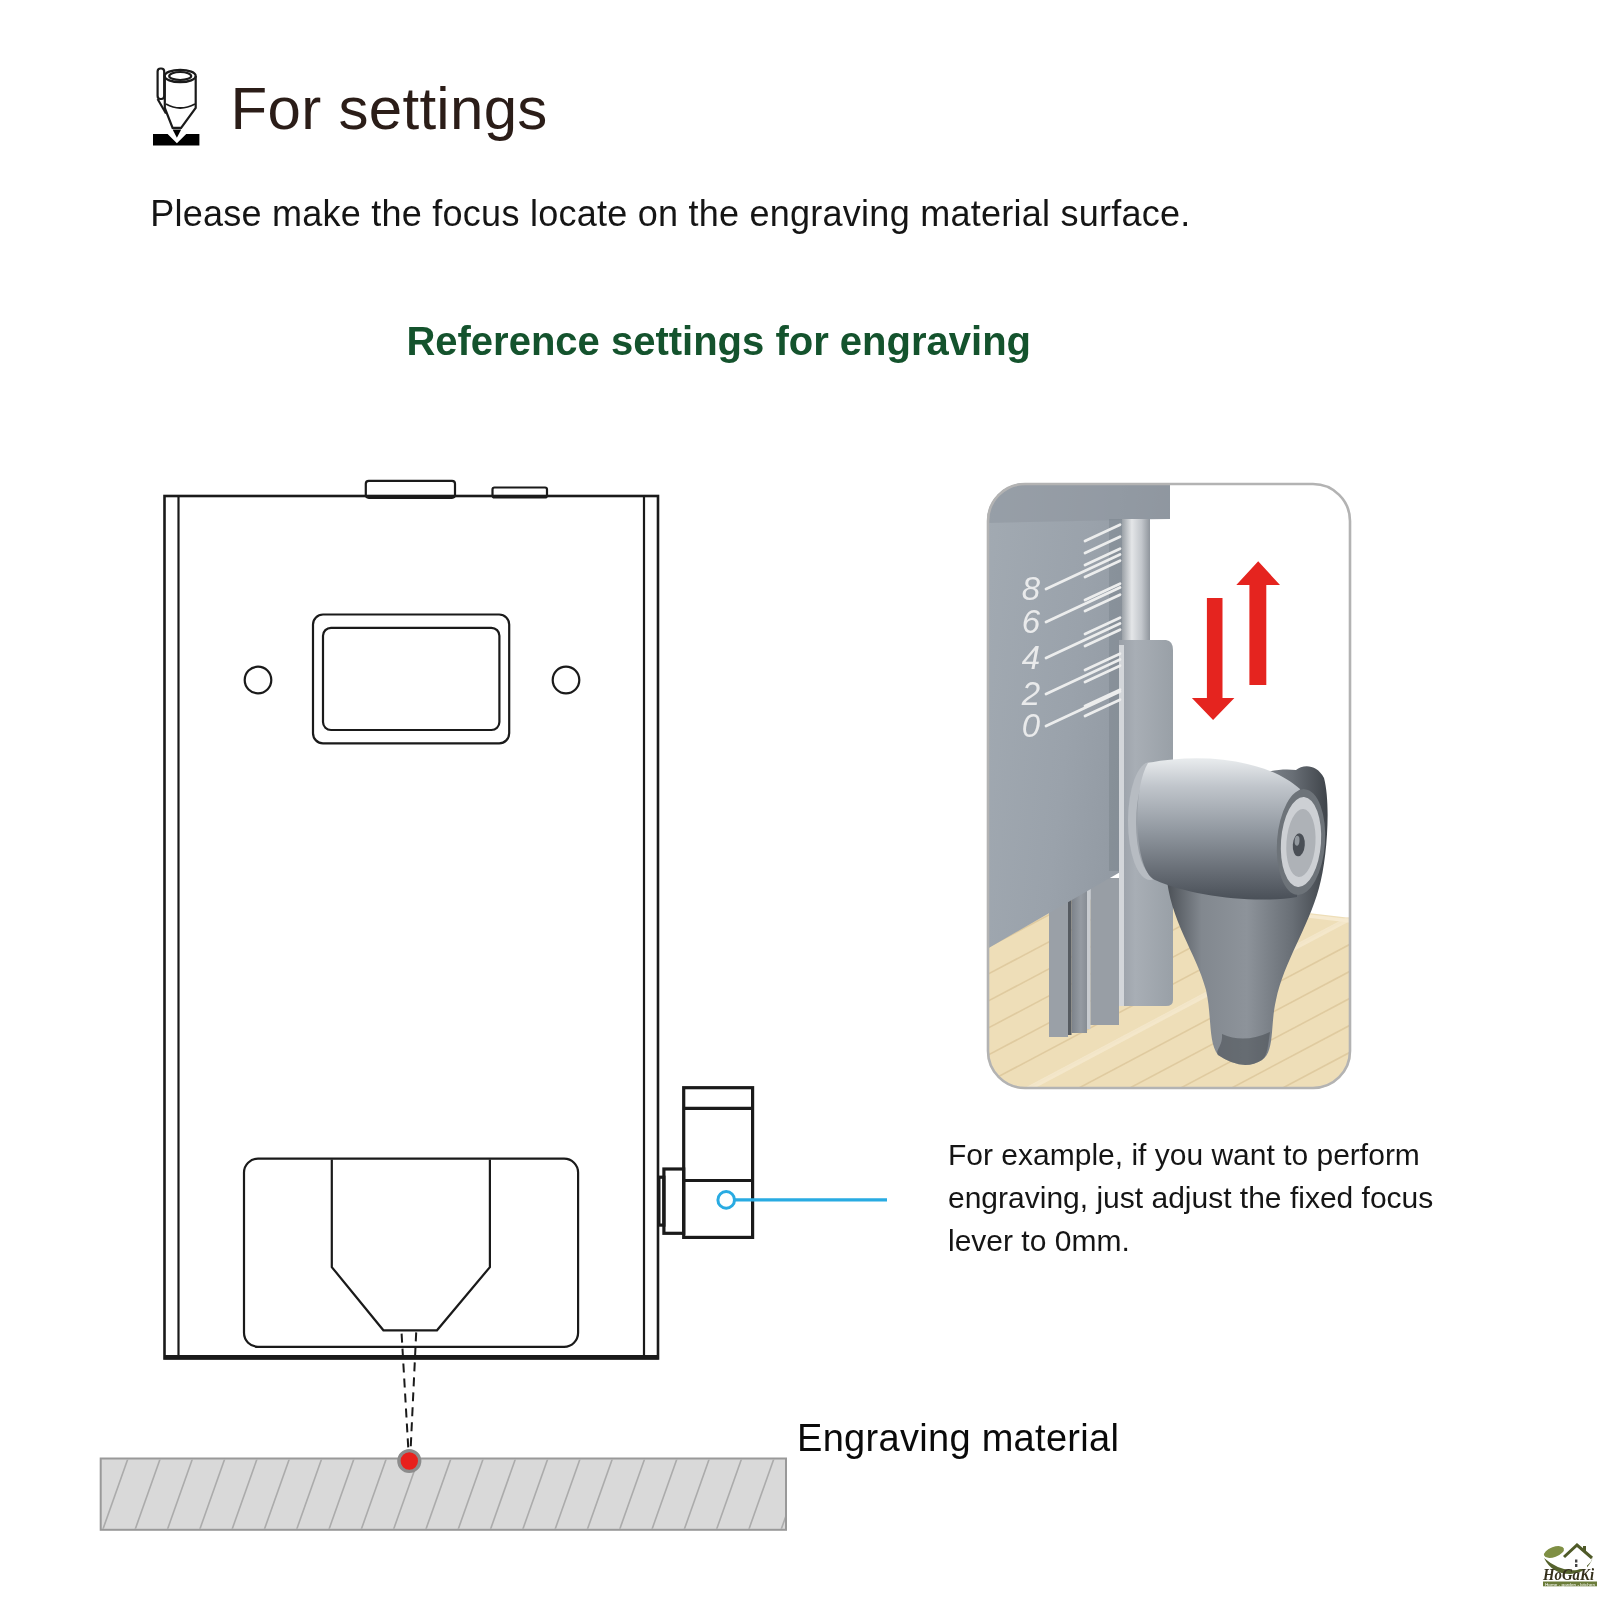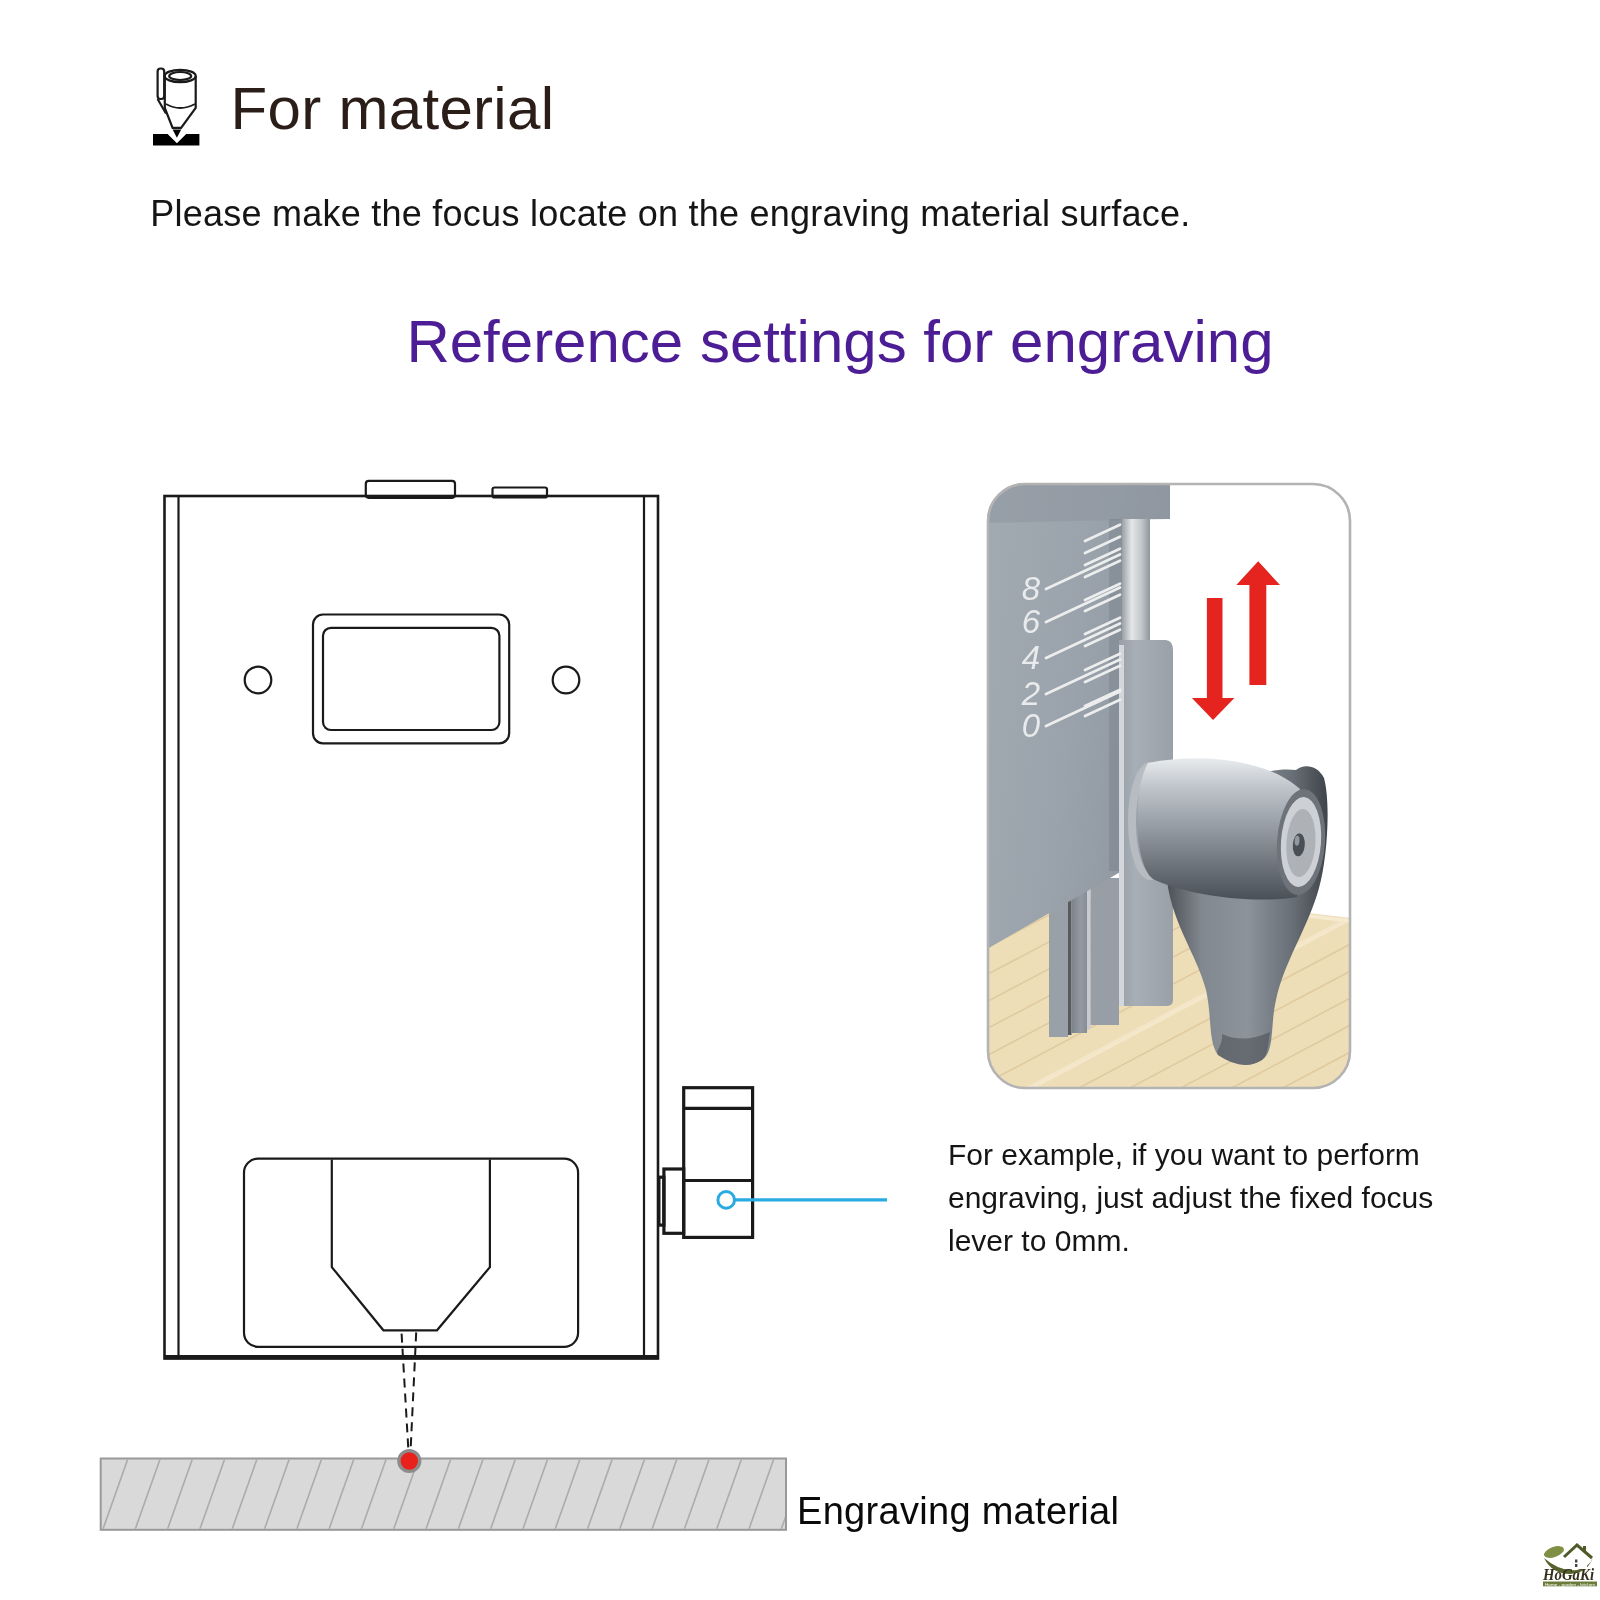--- a/index.html
+++ b/index.html
@@ -221,17 +221,17 @@
   <path d="M1564 1557 L1577 1545 L1592 1558" stroke="#4f5a28" stroke-width="3" fill="none"></path>
   <rect x="1583" y="1546" width="3" height="5.5" fill="#4f5a28"></rect>
   <rect x="1569" y="1557" width="18" height="12" fill="#fff"></rect>
   <rect x="1575" y="1559.5" width="2.4" height="3" fill="#444"></rect>
   <rect x="1575" y="1564" width="2.4" height="3" fill="#444"></rect>
   <text x="1543" y="1580" font-family="Liberation Serif, serif" font-weight="bold" font-style="italic" font-size="16" fill="#35301c" textLength="51" lengthAdjust="spacingAndGlyphs">HoGaKi</text>
   <rect x="1543" y="1581.5" width="54" height="4.8" fill="#6b7c3a"></rect>
   <text x="1545" y="1585.5" font-family="Liberation Sans, sans-serif" font-size="3.5" fill="#fff" textLength="50" lengthAdjust="spacingAndGlyphs">Home - garden - kitchen</text>
 </g>
 </svg>
-<div class="abs" style="left:230.6px;top:78.7px;font-size:60px;line-height:60px;letter-spacing:0.3px;color:#2b1d18">For material</div>
+<div class="abs" style="left:230.6px;top:78.7px;font-size:60px;line-height:60px;letter-spacing:0.3px;color:#2b1d18">For settings</div>
 <div class="abs" style="left:150.2px;top:196.1px;font-size:36px;line-height:36px;letter-spacing:0.25px;color:#151515">Please make the focus locate on the engraving material surface.</div>
-<div class="abs" style="left:406.4px;top:315.5px;font-size:60px;line-height:51.5px;font-weight:normal;color:#4c1d95">Reference settings for engraving</div>
+<div class="abs" style="left:406.4px;top:315.5px;font-size:40px;line-height:51.5px;font-weight:bold;color:#14532d">Reference settings for engraving</div>
 <div class="abs" style="left:948px;top:1132.6px;font-size:30px;line-height:43px;color:#151515">For example, if you want to perform<br>engraving, just adjust the fixed focus<br>lever to 0mm.</div>
-<div class="abs" style="left:797px;top:1492px;font-size:38px;line-height:38px;letter-spacing:0.3px;color:#0a0a0a">Engraving material</div>
+<div class="abs" style="left:797px;top:1419px;font-size:38px;line-height:38px;letter-spacing:0.3px;color:#0a0a0a">Engraving material</div>
 
 </body></html>

